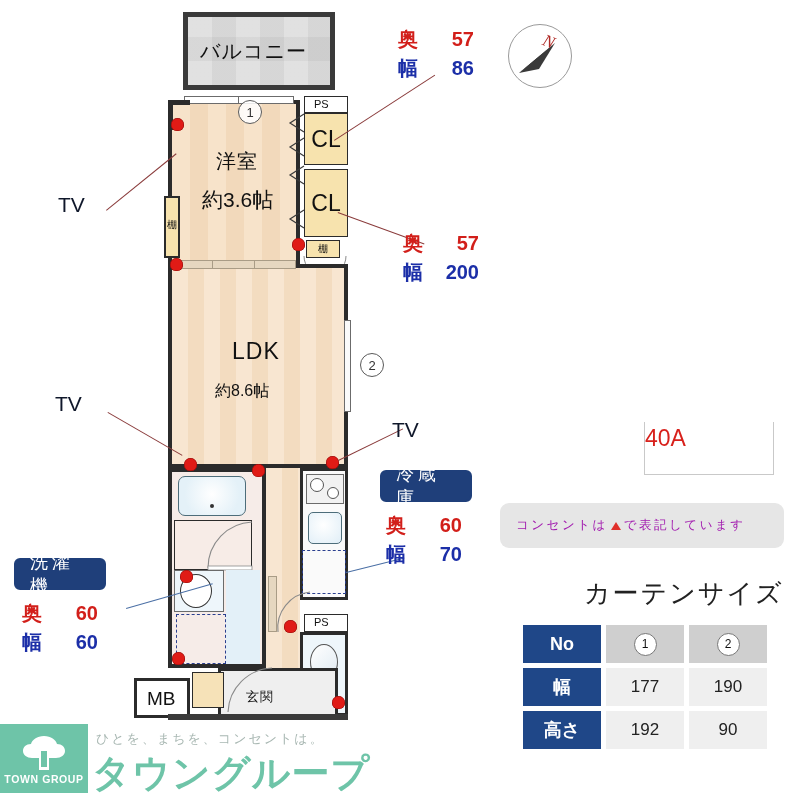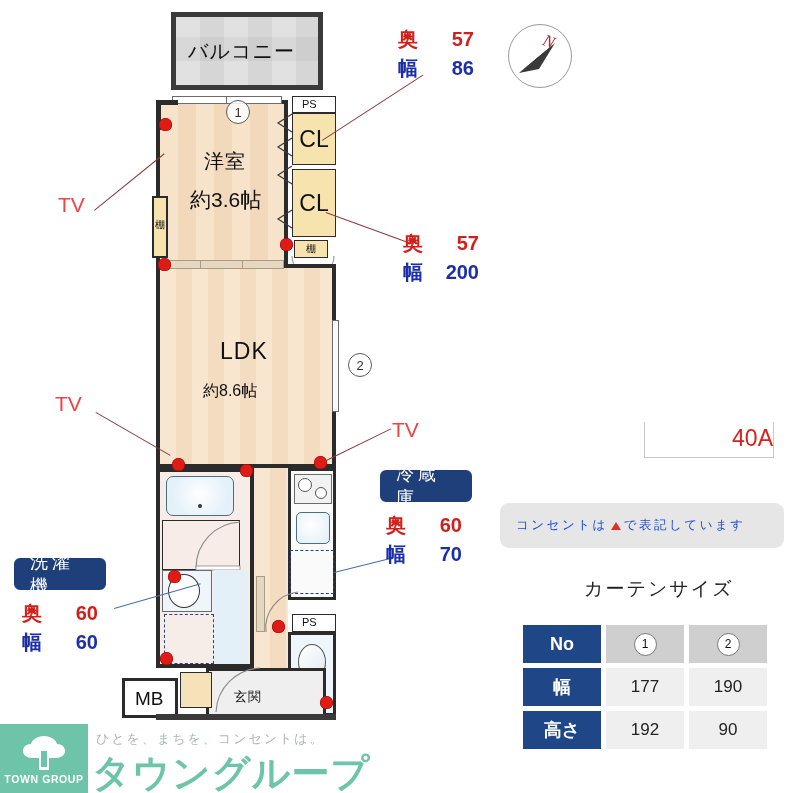--- a/index.html
+++ b/index.html
@@ -1,21 +1,21 @@
 <!DOCTYPE html>
 <html><head>
 <meta charset="utf-8">
 <style>
   html,body{margin:0;padding:0;background:#fff;}
   body{width:800px;height:793px;position:relative;overflow:hidden;
        font-family:"Liberation Sans","DejaVu Sans",sans-serif;color:#111;}
   .abs{position:absolute;}
 
   
-  #plan{position:absolute;left:4px;top:0;width:716px;height:793px;}
+  #plan{position:absolute;left:16px;top:0;width:716px;height:793px;}
 
   .wall{position:absolute;background:#2b2b2b;}
   .wall-th{position:absolute;background:#3a3a3a;}
   .room{position:absolute;box-sizing:border-box;}
 
   
   .fill-wood{background:
       repeating-linear-gradient(90deg,
         #f7e3ca 0px,#f7e3ca 18px,
         #f2d9bb 18px,#f2d9bb 36px);}
@@ -57,21 +57,21 @@
   .outlet{position:absolute;width:13px;height:13px;background:#e01b16;
      border-radius:50% 50% 45% 45%;
      box-shadow:0 0 0 .5px #8d0c0a inset;}
 
   
   .leader{position:absolute;height:0;border-top:1.1px solid #8a3b3b;
      transform-origin:0 0;}
   .leader.blue{border-top-color:#4a6fa5;}
 
   
-  .tv{position:absolute;color:#ef4444;font-size:21px;font-weight:400;}
+  .tv{position:absolute;color:#0f172a;font-size:21px;font-weight:400;}
   .dim-k{color:#d21f1a;font-size:20px;font-weight:700;}
   .dim-w{color:#1c2fa8;font-size:20px;font-weight:700;}
   .dim-row{position:absolute;display:grid;grid-template-columns:auto auto;
      column-gap:12px;row-gap:2px;align-items:center;}
   .dim-row .v{text-align:right;min-width:44px;}
 
   
   .badge{position:absolute;box-sizing:border-box;background:#1f3f7a;
      border:2px solid #1f3f7a;border-radius:6px;color:#fff;
      display:flex;align-items:center;justify-content:center;
@@ -79,32 +79,32 @@
 
   
   .compass{position:absolute;width:62px;height:62px;border-radius:50%;
      border:1.2px solid #9a9a9a;background:#fff;}
 
   
   .brk{position:absolute;box-sizing:border-box;}
   .brk-h{background:#4a4a4a;color:#fff;font-size:14px;text-align:center;
      padding:3px 0 4px;letter-spacing:1px;}
   .brk-b{background:#fff;border:1px solid #c9c9c9;border-top:none;
-     color:#d8211c;font-size:23px;text-align:right;padding:3px 0 5px;}
+     color:#d8211c;font-size:23px;text-align:left;padding:3px 0 22px;}
 
   
   .note{position:absolute;box-sizing:border-box;background:#e6e6e6;
      border-radius:9px;padding:11px 16px;font-size:12.5px;
-     letter-spacing:2.5px;line-height:1.85;color:#1d4ed8;}
+     letter-spacing:2.5px;line-height:1.85;color:#a21caf;}
   .note .tri{display:inline-block;width:0;height:0;
      border-left:5px solid transparent;border-right:5px solid transparent;
      border-bottom:8px solid #e0302a;vertical-align:middle;margin:0 3px;}
 
   
-  .ct-title{position:absolute;font-size:19px;letter-spacing:2px;color:#222;}
+  .ct-title{position:absolute;font-size:26px;letter-spacing:2px;color:#222;}
   .ctab{position:absolute;border-collapse:separate;border-spacing:5px;}
   .ctab td{width:76px;height:36px;text-align:center;vertical-align:middle;
      font-size:17px;}
   .ctab td.h{background:#1f4788;color:#fff;font-size:18px;font-weight:700;}
   .ctab td.hd{background:#cfcfcf;}
   .ctab td.v{background:#efefef;color:#222;}
   .ctab .cnum{display:inline-block;width:21px;height:21px;line-height:20px;
      border-radius:50%;border:1.2px solid #777;background:#fff;font-size:12px;}
 
   

